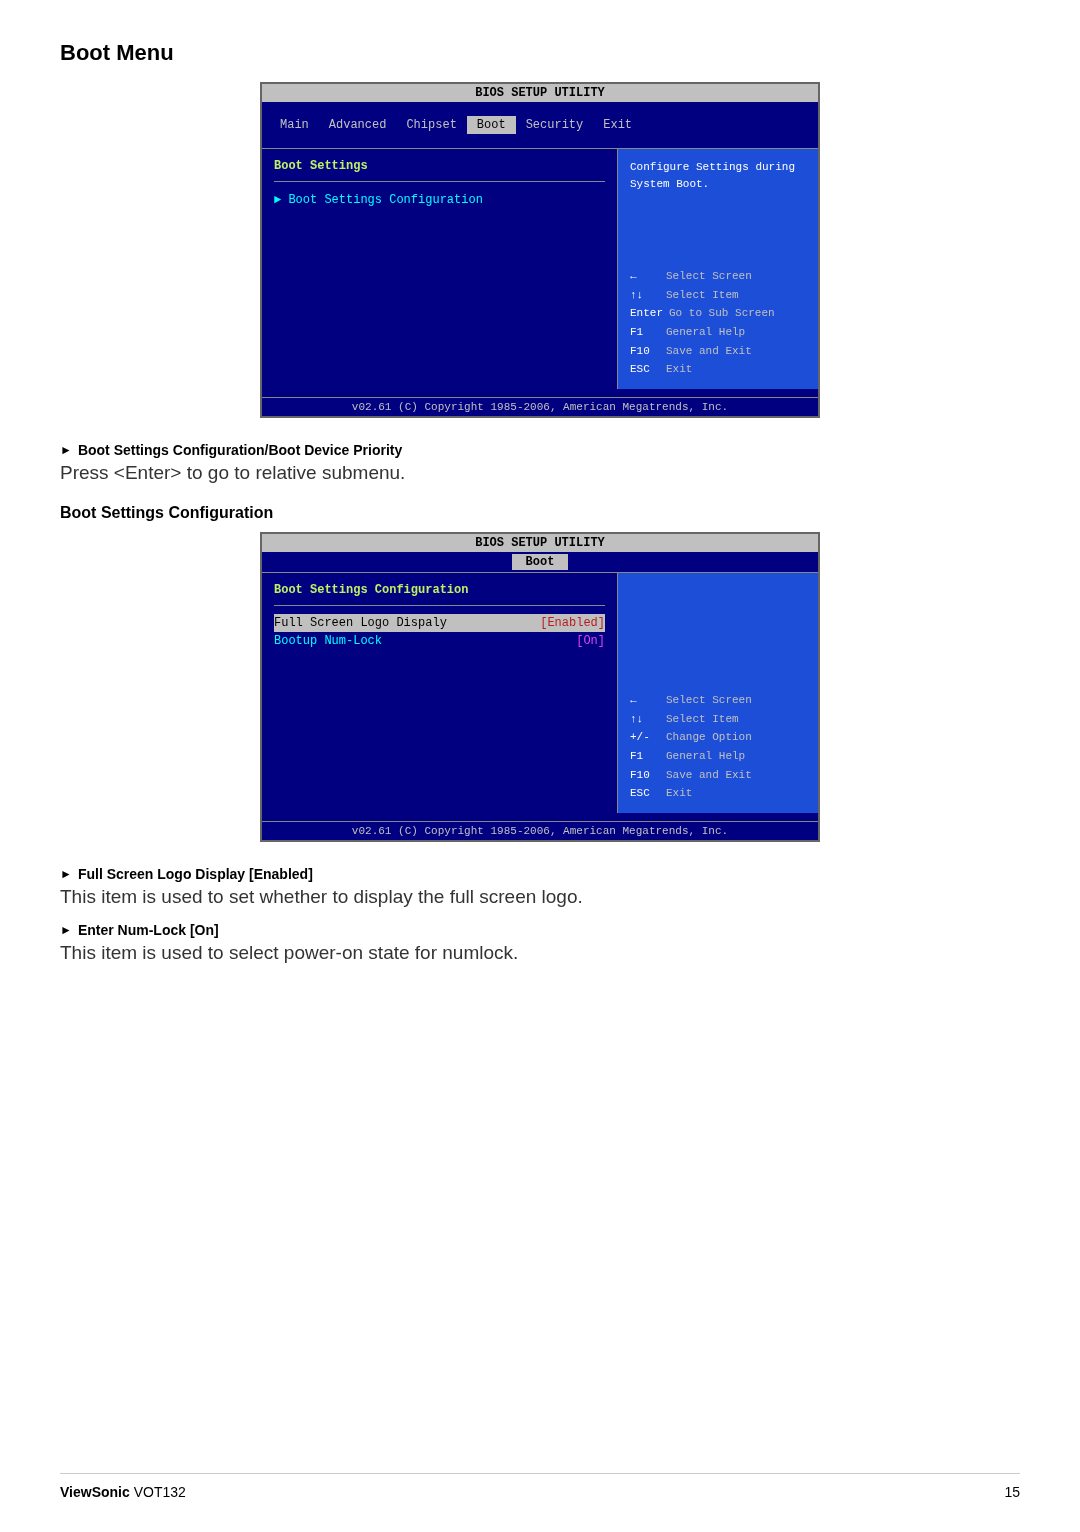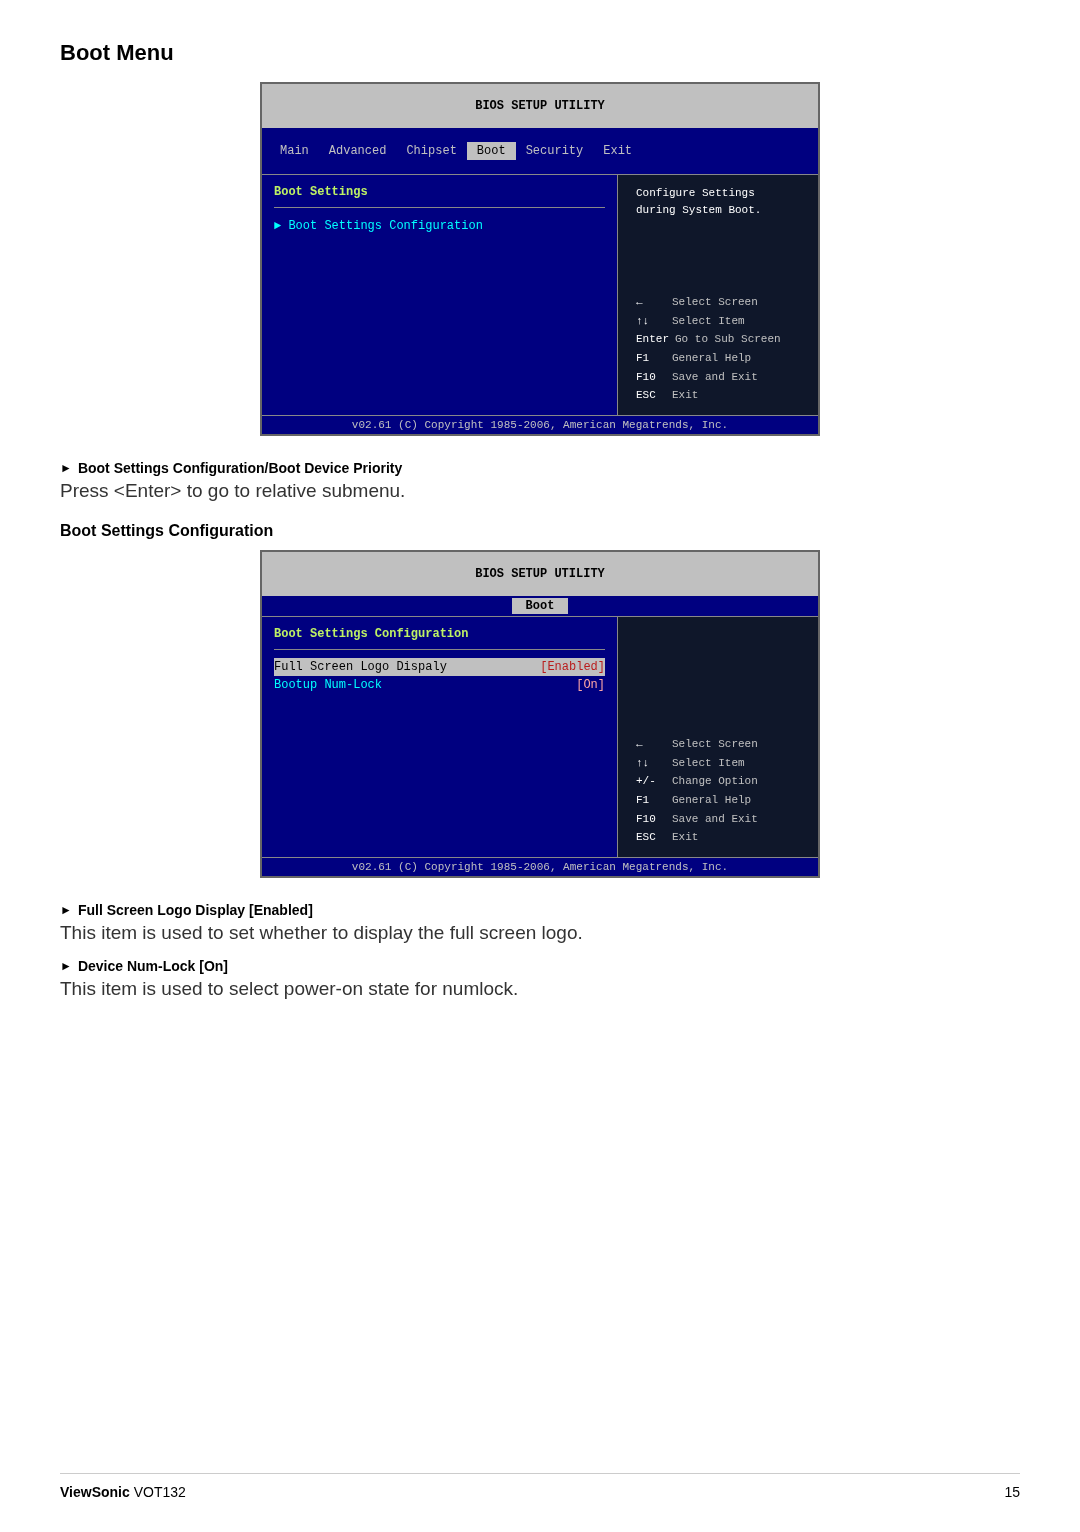--- a/index.html
+++ b/index.html
@@ -29,21 +29,21 @@
       color: #fff;
       font-family: 'Courier New', monospace;
       font-size: 12px;
     }
 
     .bios-title-bar {
       background: #c0c0c0;
       color: #000;
       text-align: center;
       font-weight: bold;
-      padding: 15px 0;
+      padding: 2px 0;
       font-family: 'Courier New', monospace;
       font-size: 12px;
     }
 
     .bios-menu-bar {
       background: #000080;
       display: flex;
       gap: 0;
       padding: 14px 8px;
       border-bottom: 1px solid #888;
@@ -68,22 +68,22 @@
 
     .bios-left {
       flex: 1;
       background: #000080;
       padding: 10px 12px;
       border-right: 1px solid #888;
     }
 
     .bios-right {
       width: 200px;
-      background: #0f172a;
-      padding: 10px 18px;
+      background: #1d4ed8;
+      padding: 10px 12px;
       font-size: 11px;
       color: #c0c0c0;
     }
 
     .bios-section-title {
       color: #bef264;
       font-weight: bold;
       margin-bottom: 8px;
       font-size: 12px;
     }
@@ -125,20 +125,21 @@
       min-width: 30px;
     }
 
     .bios-footer {
       background: #000080;
       border-top: 1px solid #888;
       text-align: center;
       color: #c0c0c0;
       font-size: 11px;
       padding: 3px 16px;
+      margin-top: 8px;
     }
 
     
     .bios-tab-bar {
       background: #000080;
       display: flex;
       justify-content: center;
       padding: 2px 0;
       border-bottom: 1px solid #888;
     }
@@ -166,21 +167,21 @@
 
     .bios-row .row-label {
       color: #00ffff;
     }
 
     .bios-row.highlighted .row-label {
       color: #000;
     }
 
     .bios-row .row-value {
-      color: #fca5a5;
+      color: #d946ef;
     }
 
     .bios-row.highlighted .row-value {
       color: #b91c1c;
     }
 
     
     .section-heading {
       font-size: 16px;
       font-weight: bold;
@@ -349,21 +350,21 @@
       </div>
     </div>
   </div>
 
   <div class="bios-footer">v02.61 (C) Copyright 1985-2006, American Megatrends, Inc.</div>
 </div>
 
 <div class="sub-section-heading">Full Screen Logo Display [Enabled]</div>
 <p class="body-text">This item is used to set whether to display the full screen logo.</p>
 
-<div class="sub-section-heading">Device Num-Lock [On]</div>
+<div class="sub-section-heading">Enter Num-Lock [On]</div>
 <p class="body-text">This item is used to select power-on state for numlock.</p>
 
 <div class="page-footer">
   <div>
     <strong>ViewSonic</strong>
     <span>VOT132</span>
   </div>
   <div>15</div>
 </div>
 

